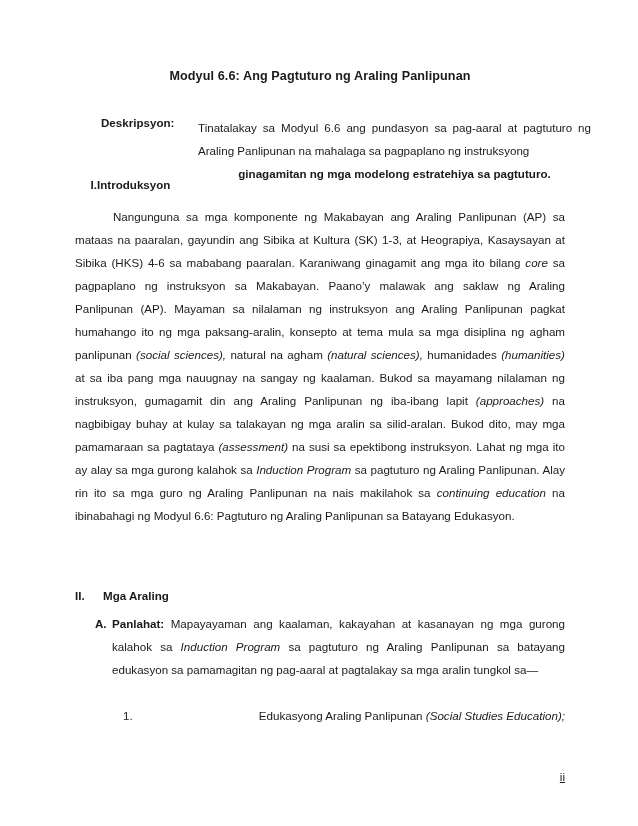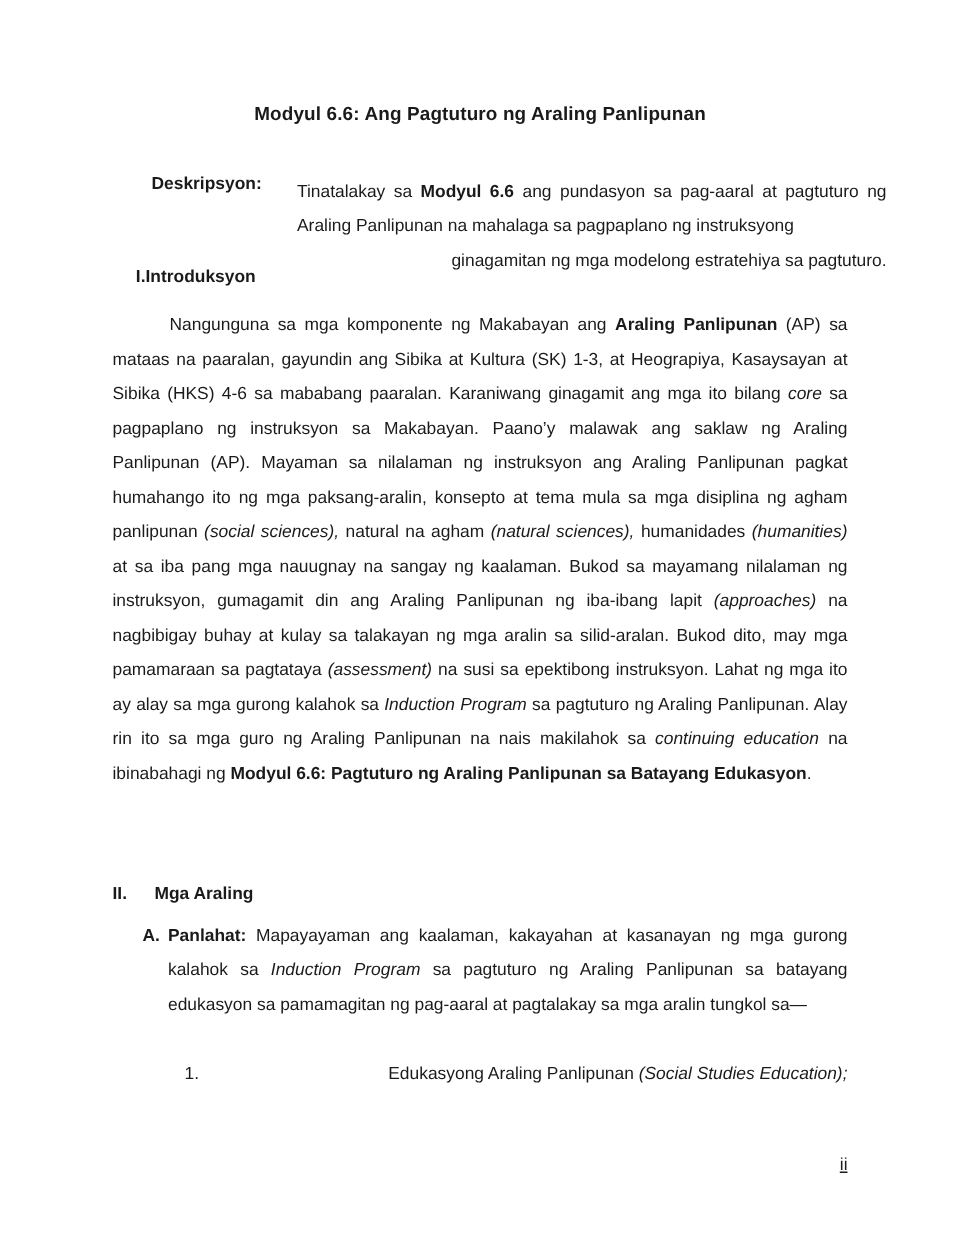--- a/index.html
+++ b/index.html
@@ -56,21 +56,22 @@
   }
   .desc-body {
     margin-left: 97px;
     width: 393px;
     font-size: 11.6px;
     line-height: 23px;
     text-align: justify;
     text-justify: inter-word;
   }
   .desc-body .lastline {
-    text-align: right;
+    text-align: center;
+    font-weight: bold;
   }
 
   
   .sec-heading {
     position: absolute;
     left: 75px;
     font-size: 11.6px;
     font-weight: bold;
     white-space: nowrap;
   }
@@ -142,21 +143,21 @@
     position: absolute;
     left: 0;
     top: 770px;
     width: 565px;
     text-align: right;
     font-size: 11.6px;
     text-decoration: underline;
   }
 
   em { }
-  strong { font-weight: bold; }
+  strong { font-weight: normal; }
 </style>
 </head>
 <body>
 
 <div class="page">
 
   <div class="doc-title">Modyul 6.6: Ang Pagtuturo ng Araling Panlipunan</div>
 
   <div class="desc-block">
     <span class="desc-label">Deskripsyon:</span>

